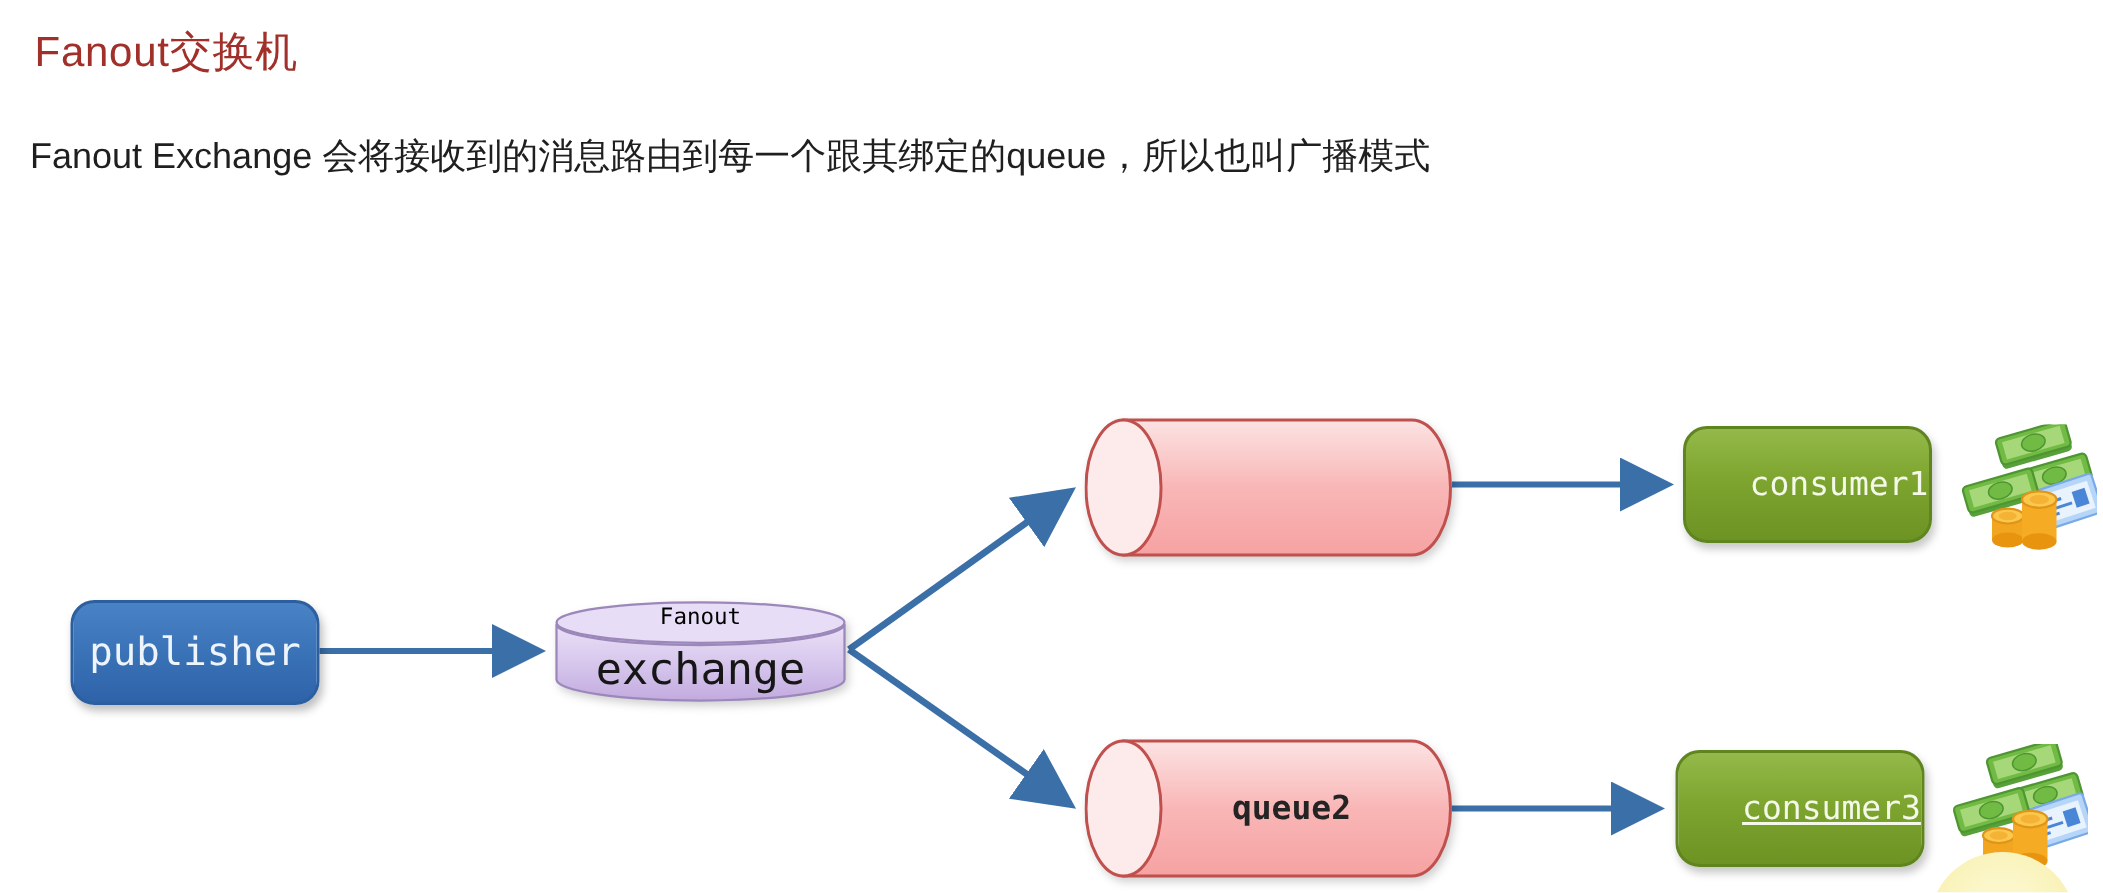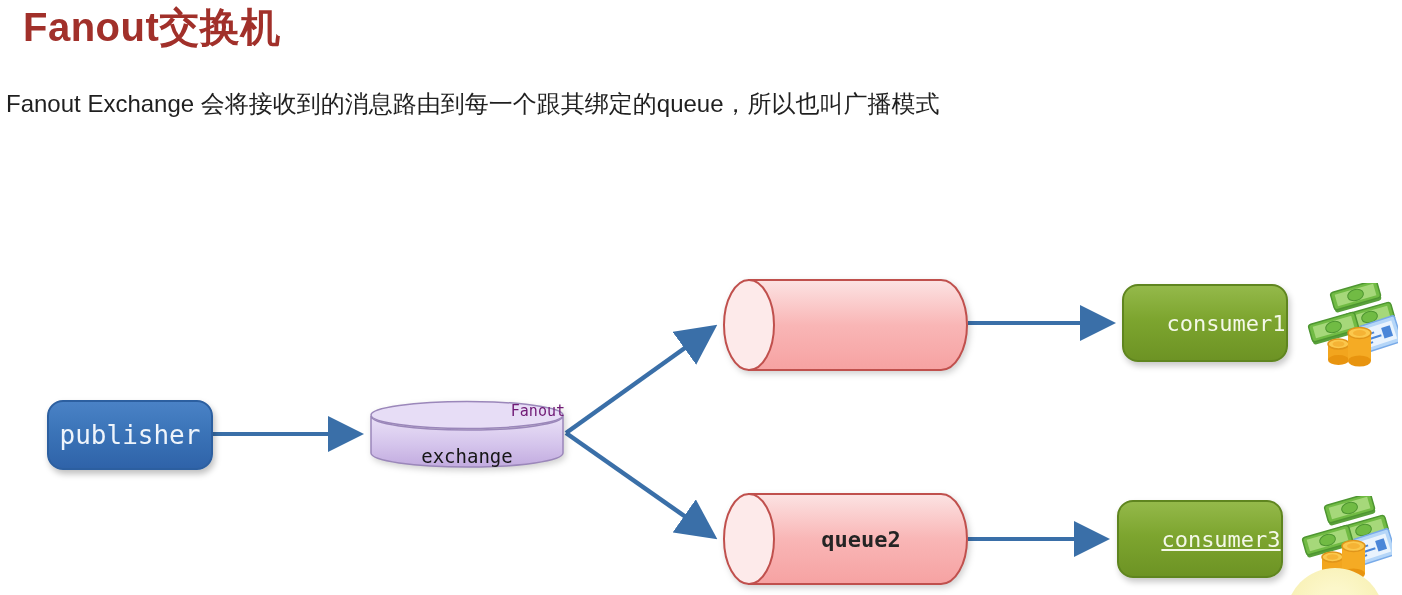--- a/index.html
+++ b/index.html
@@ -6,30 +6,30 @@
   .canvas {
     position: relative;
     width: 1402px;
     height: 595px;
     overflow: hidden;
     background: #ffffff;
     font-family: "Liberation Sans", sans-serif;
   }
   .title {
     position: absolute;
-    left: 23px; top: 0;
+    left: 23px; top: 16px;
     margin: 0;
-    font-size: 40px;
-    font-weight: bold;
+    font-size: 28px;
+    font-weight: normal;
     color: #a1302a;
     letter-spacing: 0.5px;
   }
   .subtitle {
     position: absolute;
-    left: 6px; top: 88px;
+    left: 20px; top: 88px;
     margin: 0;
     font-size: 24px;
     color: #1f1f1f;
   }
   .arrow-layer {
     position: absolute;
     left: 0; top: 0;
     width: 1402px; height: 595px;
     pointer-events: none;
   }
@@ -68,32 +68,32 @@
     position: absolute;
     left: 369px; top: 400px;
     width: 196px; height: 70px;
     filter: drop-shadow(2px 3px 3px rgba(0,0,0,0.18));
   }
   .exchange svg { position: absolute; left: 0; top: 0; }
   .exchange-type {
     position: absolute;
     left: 0; top: 2px;
     width: 100%;
-    text-align: right;
+    text-align: center;
     font-family: "DejaVu Sans Mono", monospace;
     font-size: 15px;
-    color: #701a75;
+    color: #000000;
   }
   .exchange-label {
     position: absolute;
-    left: 0; top: 45px;
+    left: 0; top: 29px;
     width: 100%;
     text-align: center;
     font-family: "DejaVu Sans Mono", monospace;
-    font-size: 19px;
+    font-size: 29px;
     color: #161616;
   }
 
   .queue {
     position: absolute;
     width: 246px; height: 96px;
     filter: drop-shadow(2px 3px 3px rgba(0,0,0,0.18));
   }
   .queue svg { position: absolute; left: 0; top: 0; }
   .queue-label {

